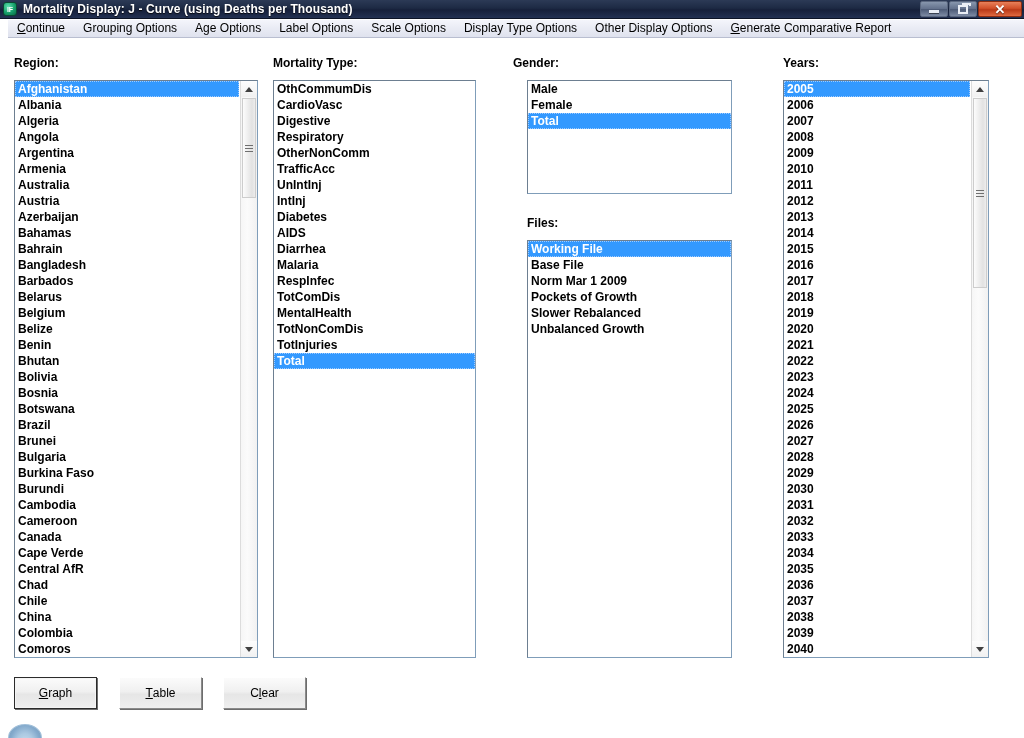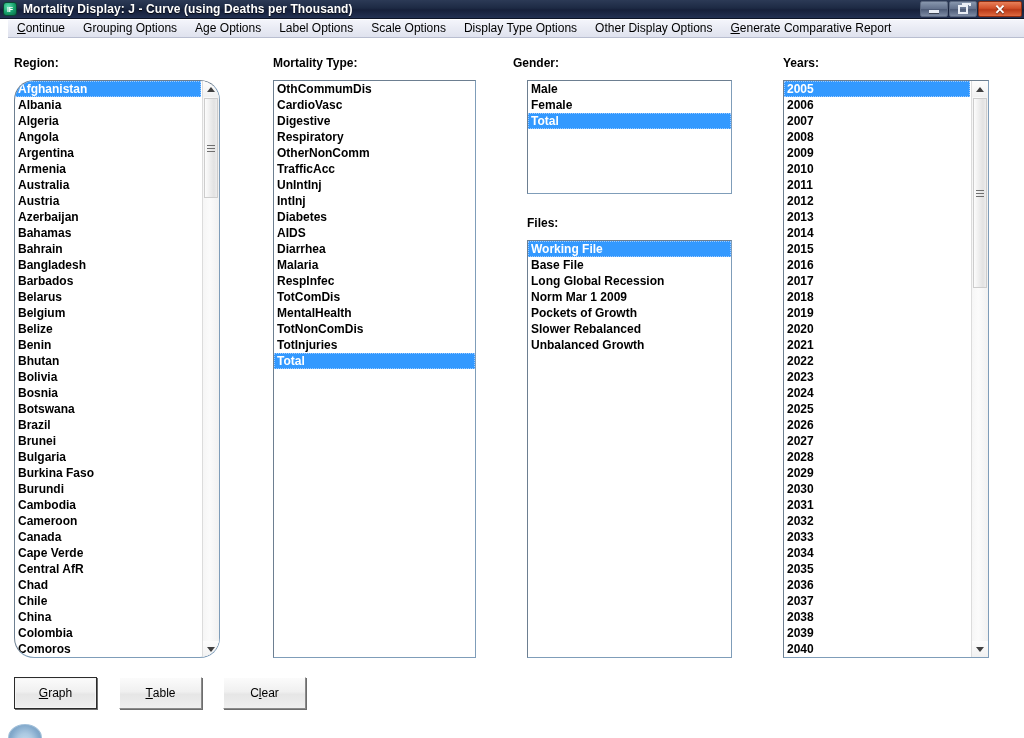--- a/index.html
+++ b/index.html
@@ -286,21 +286,21 @@
     <div class="menu-item">Grouping Options</div>
     <div class="menu-item">Age Options</div>
     <div class="menu-item">Label Options</div>
     <div class="menu-item">Scale Options</div>
     <div class="menu-item">Display Type Options</div>
     <div class="menu-item">Other Display Options</div>
     <div class="menu-item"><span class="ul">G</span>enerate Comparative Report</div>
   </div>
 
 <div class="panel-label" style="left:14px; top:56px;">Region:</div>
-<div class="listbox" style="left:14px; top:80px; width:206px; height:578px;border-radius:20px;">
+<div class="listbox" style="left:14px; top:80px; width:244px; height:578px;">
   <div class="list-inner" style="right:18px;" id="region-list">
       <div class="list-item selected">Afghanistan</div>
       <div class="list-item">Albania</div>
       <div class="list-item">Algeria</div>
       <div class="list-item">Angola</div>
       <div class="list-item">Argentina</div>
       <div class="list-item">Armenia</div>
       <div class="list-item">Australia</div>
       <div class="list-item">Austria</div>
       <div class="list-item">Azerbaijan</div>
@@ -380,21 +380,20 @@
       <div class="list-item">Female</div>
       <div class="list-item selected">Total</div>
     </div>
 </div>
 
 <div class="panel-label" style="left:527px; top:216px;">Files:</div>
 <div class="listbox" style="left:527px; top:240px; width:205px; height:418px;">
   <div class="list-inner" id="files-list">
       <div class="list-item selected">Working File</div>
       <div class="list-item">Base File</div>
-      <div class="list-item">Long Global Recession</div>
       <div class="list-item">Norm Mar 1 2009</div>
       <div class="list-item">Pockets of Growth</div>
       <div class="list-item">Slower Rebalanced</div>
       <div class="list-item">Unbalanced Growth</div>
     </div>
 </div>
 
 <div class="panel-label" style="left:783px; top:56px;">Years:</div>
 <div class="listbox" style="left:783px; top:80px; width:206px; height:578px;">
   <div class="list-inner" style="right:18px;" id="years-list">

